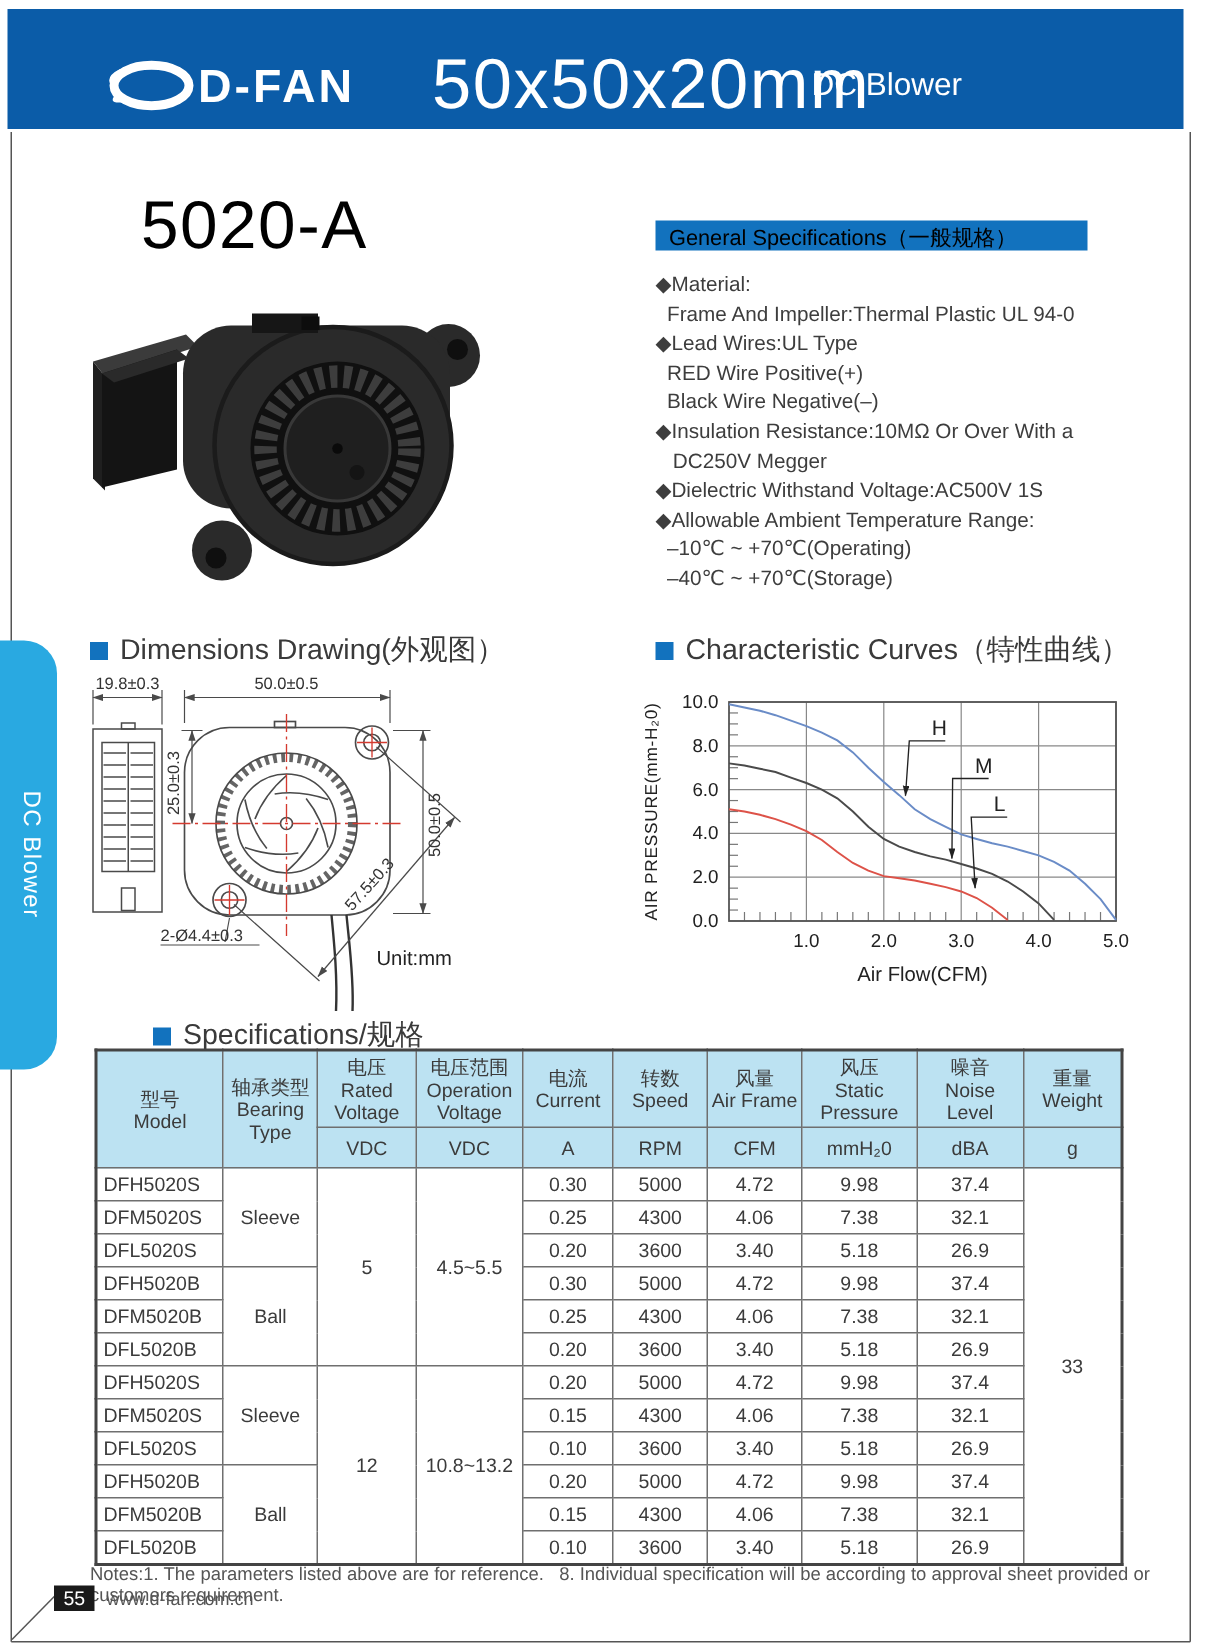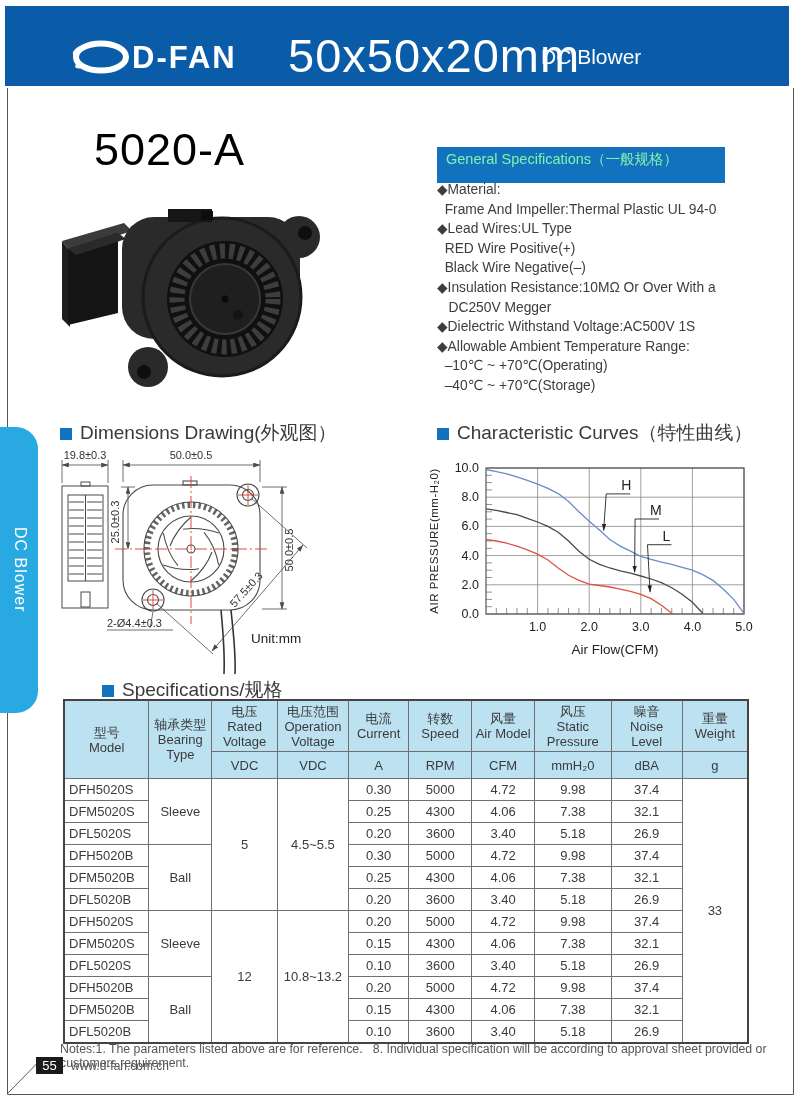--- a/index.html
+++ b/index.html
@@ -14,22 +14,22 @@
   .frame{position:absolute;left:0;top:0;width:810px;height:1100px;pointer-events:none;}
   
   .model-title{position:absolute;left:94px;top:124px;font-size:45px;color:#000000;letter-spacing:1px;}
   
   .side-tab{position:absolute;left:0px;top:427px;width:38px;height:286px;background:#29a9e1;
             border-radius:0 22px 22px 0;}
   .side-tab span{position:absolute;left:9px;top:0;width:20px;height:100%;
             writing-mode:vertical-rl;text-orientation:mixed;text-align:center;
             color:#fff;font-size:16px;letter-spacing:1px;}
   
-  .gs-bar{position:absolute;left:437px;top:147px;width:288px;height:36px;line-height:25px;
-          background:#1272be;color:#86efac;font-size:14.5px;padding-left:9px;box-sizing:border-box;}
+  .gs-bar{position:absolute;left:437px;top:147px;width:288px;height:20px;line-height:25px;
+          background:#1272be;color:#000000;font-size:14.5px;padding-left:9px;box-sizing:border-box;}
   .gs-list{position:absolute;left:437px;top:180px;width:350px;font-size:13.8px;
            line-height:19.6px;color:#3d3d3d;white-space:pre-wrap;}
   
   .sec-title{position:absolute;font-size:19px;color:#3a3a3a;}
   .sec-title .sq{display:inline-block;width:12px;height:12px;background:#1272be;
                  margin-right:8px;vertical-align:-1px;}
   
   .spec-table{position:absolute;left:63px;top:699px;width:686px;border-collapse:collapse;
               font-size:13px;color:#3b3b3b;border:2px solid #444;}
   .spec-table th,.spec-table td{border:1px solid #6f6f6f;text-align:center;padding:0 2px;}
@@ -288,21 +288,21 @@
 Rated
 Voltage</th>
           <th>电压范围
 Operation
 Voltage</th>
           <th>电流
 Current</th>
           <th>转数
 Speed</th>
           <th>风量
-Air Model</th>
+Air Frame</th>
           <th>风压
 Static
 Pressure</th>
           <th>噪音
 Noise Level</th>
           <th>重量
 Weight</th>
         </tr>
         <tr>
           <th>VDC</th>

